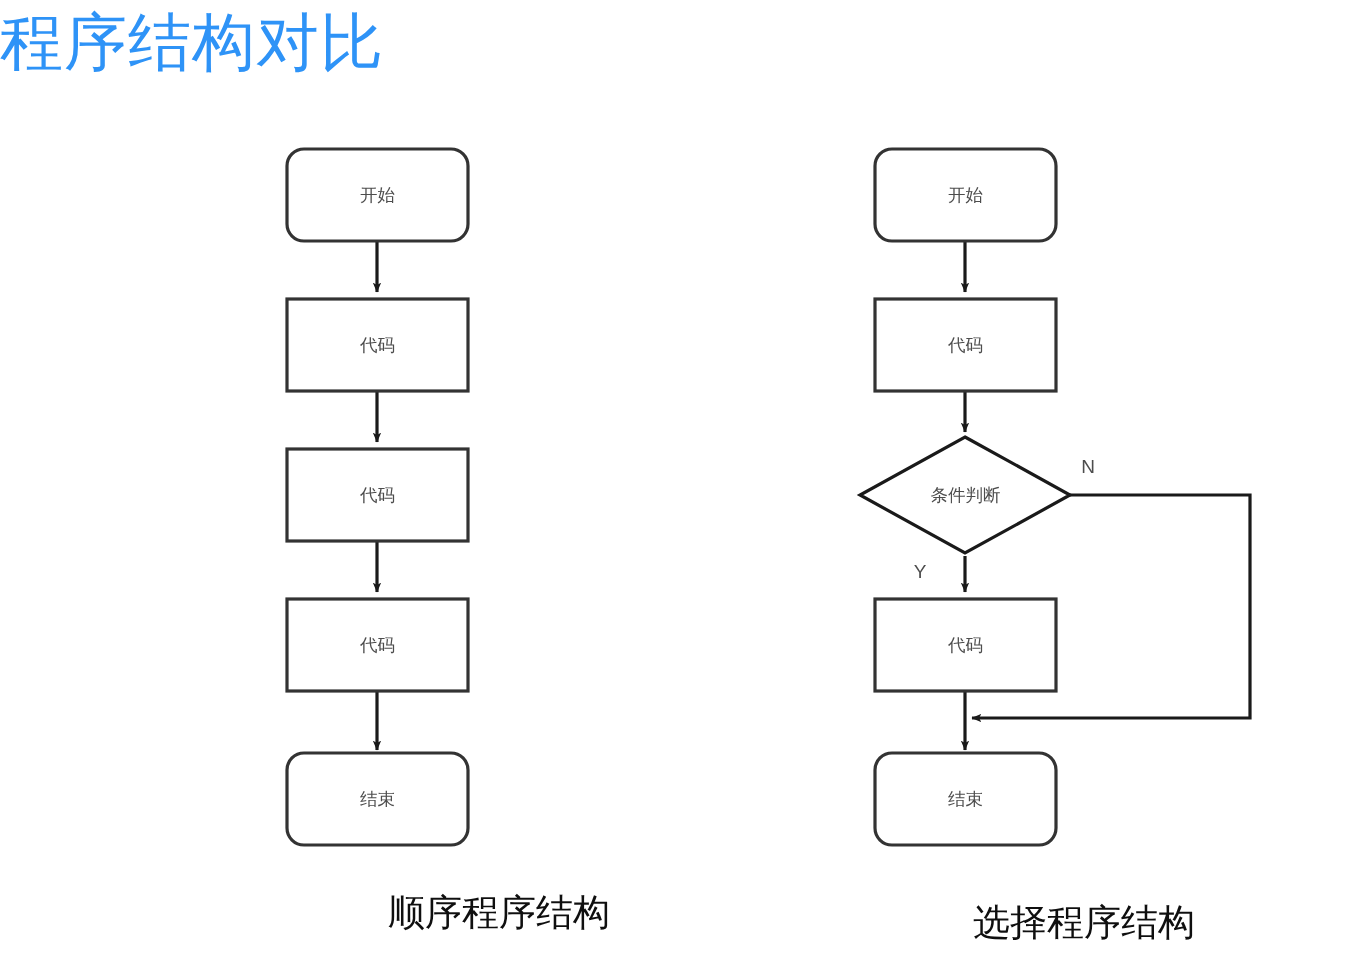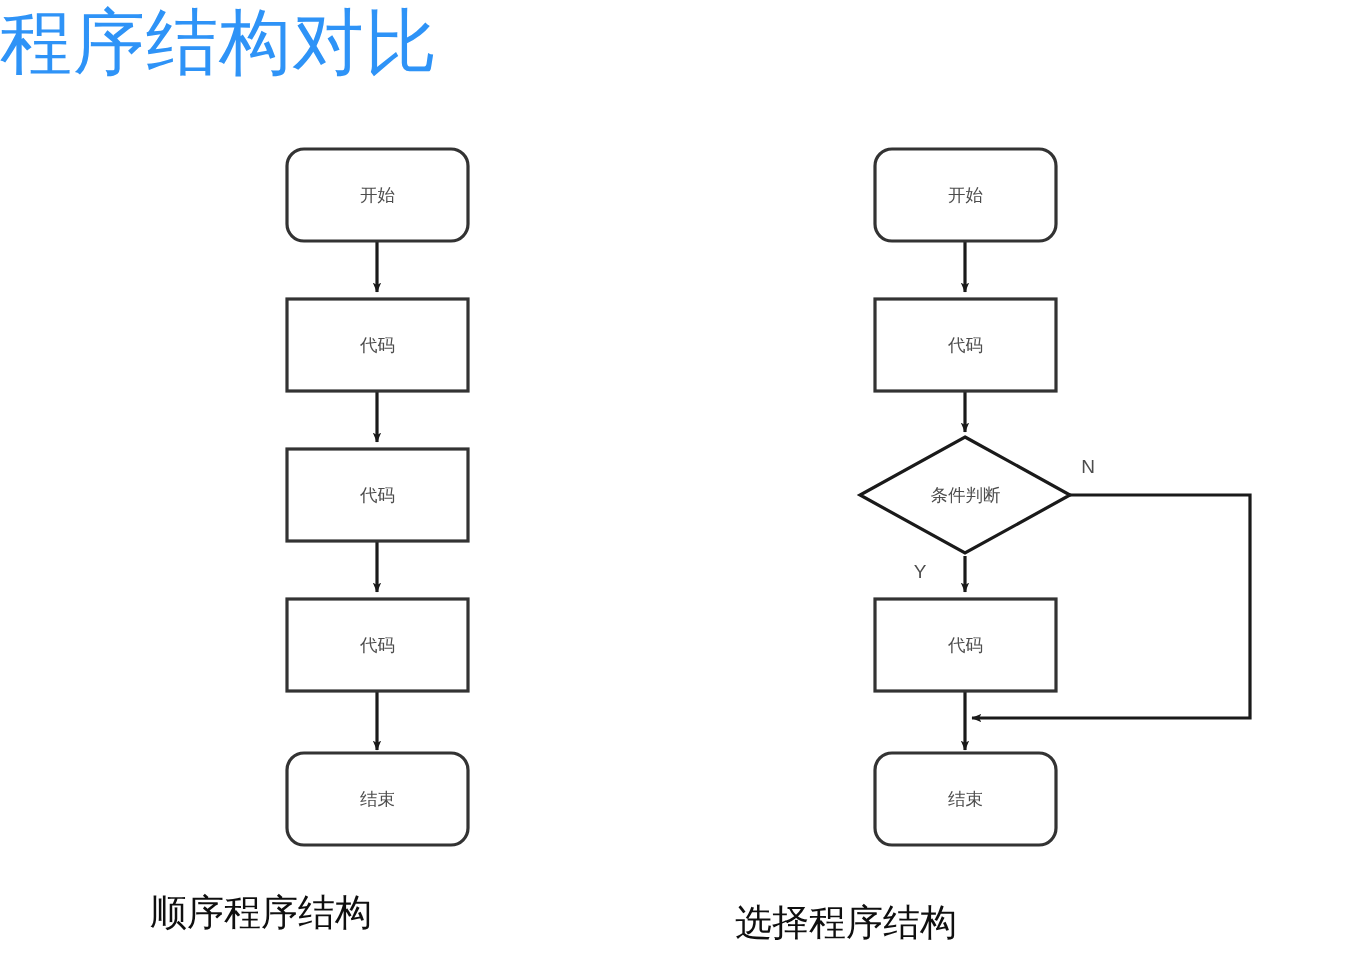--- a/index.html
+++ b/index.html
@@ -14,21 +14,21 @@
     position: relative;
     overflow: hidden;
     font-family: "Liberation Sans", "DejaVu Sans", sans-serif;
   }
 
   #page-title {
     position: absolute;
     left: 0px;
     top: 8px;
     font-family: "Liberation Serif", "DejaVu Serif", serif;
-    font-size: 72px;
+    font-size: 63px;
     line-height: 70px;
     font-weight: 400;
     color: #2e93f7;
     letter-spacing: 1px;
     white-space: nowrap;
   }
 
   #diagram-canvas {
     position: absolute;
     left: 0;
@@ -36,21 +36,21 @@
     width: 1372px;
     height: 958px;
   }
 
   .flow-caption {
     position: absolute;
     font-family: "Liberation Sans", "DejaVu Sans", sans-serif;
     font-size: 37px;
     color: #0f0f0f;
     white-space: nowrap;
-    text-align: left;
+    text-align: right;
   }
   #caption-sequential {
     left: 150px;
     top: 888px;
     width: 460px;
   }
   #caption-selection {
     left: 735px;
     top: 888px;
     width: 460px;

